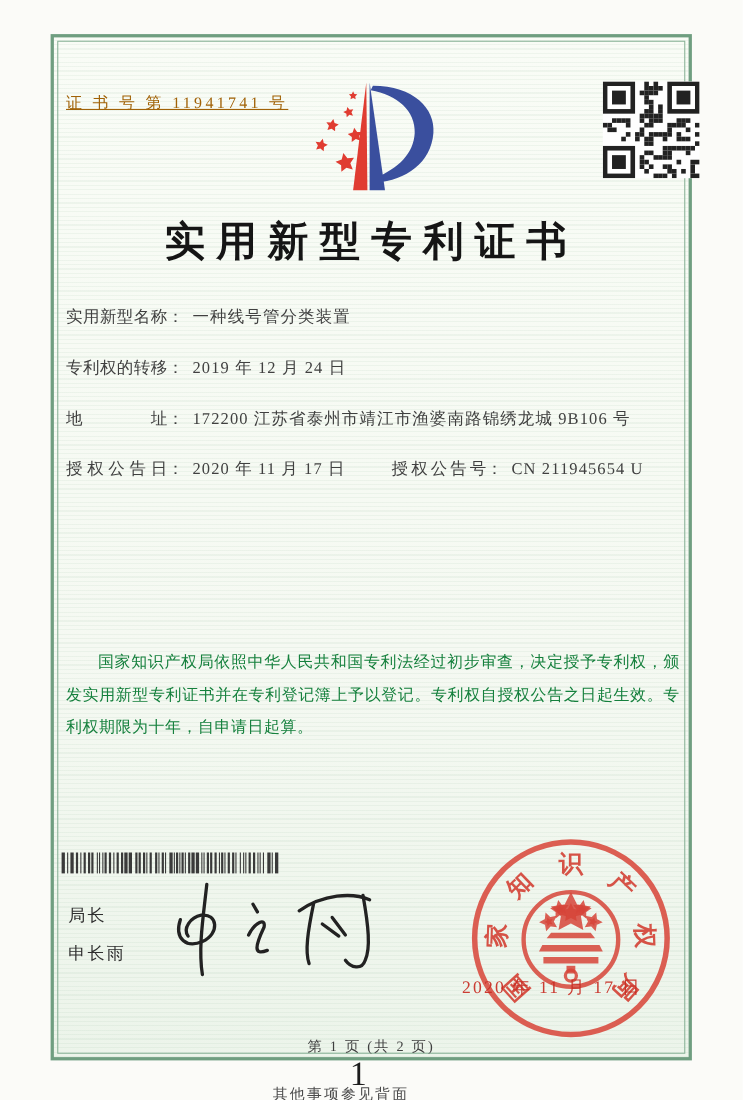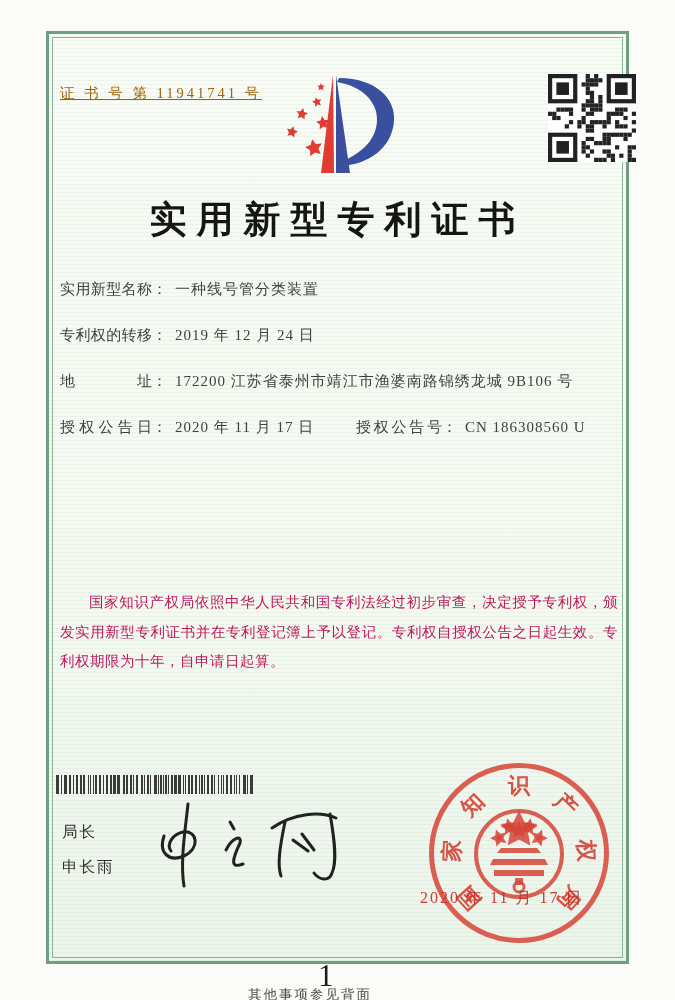--- a/index.html
+++ b/index.html
@@ -31,21 +31,21 @@
   }
   .fields{ position:absolute; left:60px; top:281px; width:560px; font-size:15px; color:#404040; }
   .frow{ margin:0 0 30px 0; line-height:16px; position:relative; white-space:nowrap; }
   .flabel{ display:inline-block; width:92px; text-align:justify; text-align-last:justify; vertical-align:top;}
   .fcolon{ display:inline-block; margin-right:8px; }
   .fvalue{ letter-spacing:1px; }
   .grant-no{ position:absolute; left:296px; top:0; white-space:nowrap; }
   .grant-no .flabel{ width:86px; }
   .paras{
     position:absolute; left:60px; top:588px; width:558px;
-    font-size:14.5px; line-height:29.5px; color:#be185d; letter-spacing:0.5px; text-align:justify;
+    font-size:14.5px; line-height:29.5px; color:#15803d; letter-spacing:0.5px; text-align:justify;
   }
   .paras p{ margin:0; text-indent:2em; }
   .barcode{ position:absolute; left:56px; top:775px; width:204px; height:19px; font-size:0; }
   .barcode i{ display:inline-block; height:100%; background:#3a3a3a; }
   .sig-block{ position:absolute; left:62px; top:822px; font-size:15.5px; color:#2e2e2e; letter-spacing:2px; }
   .sig-block div{ margin-bottom:14px; }
   .sig-svg{ position:absolute; left:130px; top:792px; }
   .seal{ position:absolute; left:424px; top:758px; width:190px; height:190px; }
   .seal-ring{
     position:absolute; left:0; top:0; width:180px; height:180px; margin:5px;
@@ -227,21 +227,21 @@
     </div>
     <div class="frow">
       <span class="flabel">专利权的转移</span><span class="fcolon">：</span><span class="fvalue">2019 年 12 月 24 日</span>
     </div>
     <div class="frow">
       <span class="flabel">地址</span><span class="fcolon">：</span><span class="fvalue">172200 江苏省泰州市靖江市渔婆南路锦绣龙城 9B106 号</span>
     </div>
     <div class="frow">
       <span class="flabel">授权公告日</span><span class="fcolon">：</span><span class="fvalue">2020 年 11 月 17 日</span>
       <span class="grant-no">
-        <span class="flabel">授权公告号</span><span class="fcolon">：</span><span class="fvalue">CN 186308560 U</span>
+        <span class="flabel">授权公告号</span><span class="fcolon">：</span><span class="fvalue">CN 211945654 U</span>
       </span>
     </div>
   </div>
 
   <div class="paras">
     <p>国家知识产权局依照中华人民共和国专利法经过初步审查，决定授予专利权，颁发实用新型专利证书并在专利登记簿上予以登记。专利权自授权公告之日起生效。专利权期限为十年，自申请日起算。</p>
   </div>
 
   <div class="barcode"><i style="width: 3px; margin-right: 2px;"></i><i style="width: 1px; margin-right: 2px;"></i><i style="width: 3px; margin-right: 2px;"></i><i style="width: 2px; margin-right: 2px;"></i><i style="width: 1px; margin-right: 2px;"></i><i style="width: 2px; margin-right: 2px;"></i><i style="width: 2px; margin-right: 1px;"></i><i style="width: 2px; margin-right: 3px;"></i><i style="width: 1px; margin-right: 1px;"></i><i style="width: 1px; margin-right: 2px;"></i><i style="width: 1px; margin-right: 1px;"></i><i style="width: 2px; margin-right: 2px;"></i><i style="width: 2px; margin-right: 2px;"></i><i style="width: 1px; margin-right: 2px;"></i><i style="width: 2px; margin-right: 2px;"></i><i style="width: 2px; margin-right: 1px;"></i><i style="width: 3px; margin-right: 1px;"></i><i style="width: 3px; margin-right: 3px;"></i><i style="width: 2px; margin-right: 1px;"></i><i style="width: 2px; margin-right: 2px;"></i><i style="width: 2px; margin-right: 1px;"></i><i style="width: 1px; margin-right: 2px;"></i><i style="width: 2px; margin-right: 3px;"></i><i style="width: 2px; margin-right: 1px;"></i><i style="width: 1px; margin-right: 2px;"></i><i style="width: 2px; margin-right: 1px;"></i><i style="width: 1px; margin-right: 3px;"></i><i style="width: 3px; margin-right: 1px;"></i><i style="width: 1px; margin-right: 1px;"></i><i style="width: 2px; margin-right: 1px;"></i><i style="width: 1px; margin-right: 1px;"></i><i style="width: 2px; margin-right: 1px;"></i><i style="width: 1px; margin-right: 2px;"></i><i style="width: 2px; margin-right: 1px;"></i><i style="width: 3px; margin-right: 1px;"></i><i style="width: 3px; margin-right: 2px;"></i><i style="width: 1px; margin-right: 1px;"></i><i style="width: 1px; margin-right: 2px;"></i><i style="width: 2px; margin-right: 1px;"></i><i style="width: 2px; margin-right: 2px;"></i><i style="width: 2px; margin-right: 2px;"></i><i style="width: 1px; margin-right: 1px;"></i><i style="width: 2px; margin-right: 1px;"></i><i style="width: 1px; margin-right: 2px;"></i><i style="width: 2px; margin-right: 2px;"></i><i style="width: 2px; margin-right: 1px;"></i><i style="width: 1px; margin-right: 3px;"></i><i style="width: 1px; margin-right: 2px;"></i><i style="width: 1px; margin-right: 1px;"></i><i style="width: 1px; margin-right: 2px;"></i><i style="width: 2px; margin-right: 2px;"></i><i style="width: 2px; margin-right: 2px;"></i><i style="width: 1px; margin-right: 1px;"></i><i style="width: 1px; margin-right: 2px;"></i><i style="width: 1px; margin-right: 3px;"></i><i style="width: 3px; margin-right: 1px;"></i><i style="width: 1px; margin-right: 2px;"></i><i style="width: 3px; margin-right: 1px;"></i></div>
 
@@ -285,16 +285,17 @@
         <path d="M -18,-6 L 18,-6 L 22,-1 L -22,-1 Z" stroke="none"></path>
         <path d="M -26,5 L 26,5 L 29,11 L -29,11 Z" stroke="none"></path>
         <path d="M -25,16 L 25,16 L 25,22 L -25,22 Z" stroke="none"></path>
         <rect x="-4" y="24" width="8" height="7" stroke="none"></rect>
         <circle cx="0" cy="33" r="5" fill="none" stroke-width="3"></circle>
       </g>
     </svg>
   </div>
   <div class="seal-date">2020 年 11 月 17 日</div>
 
+  <div class="page-info">第 1 页 (共 2 页)</div>
   <div class="hand-number">1</div>
   <div class="back-note">其他事项参见背面</div>
 
 </div>
 
 </body></html>

